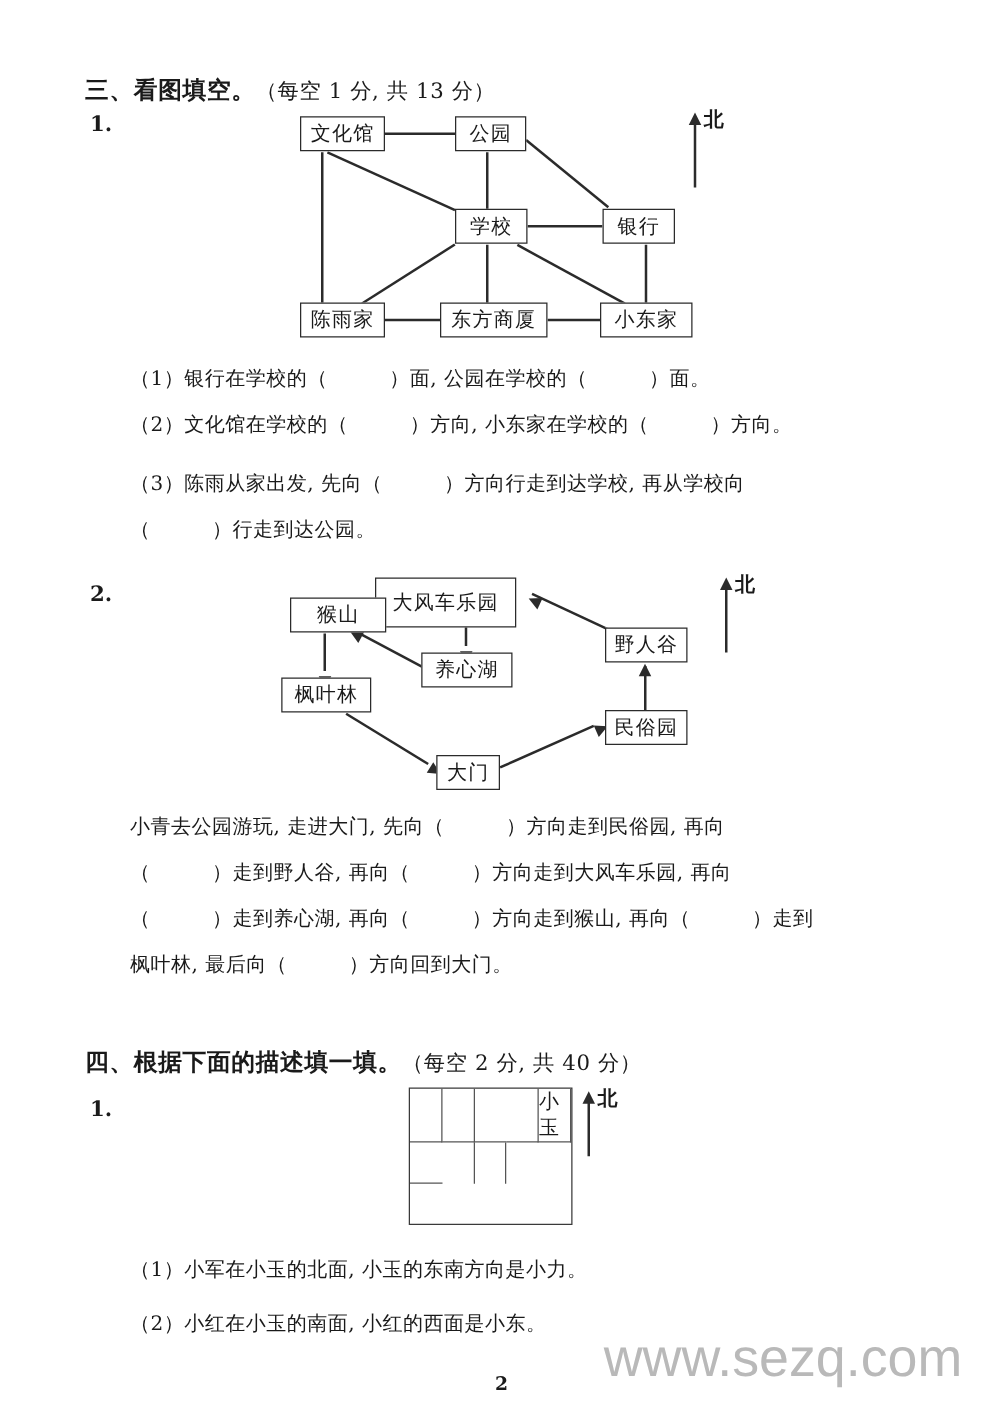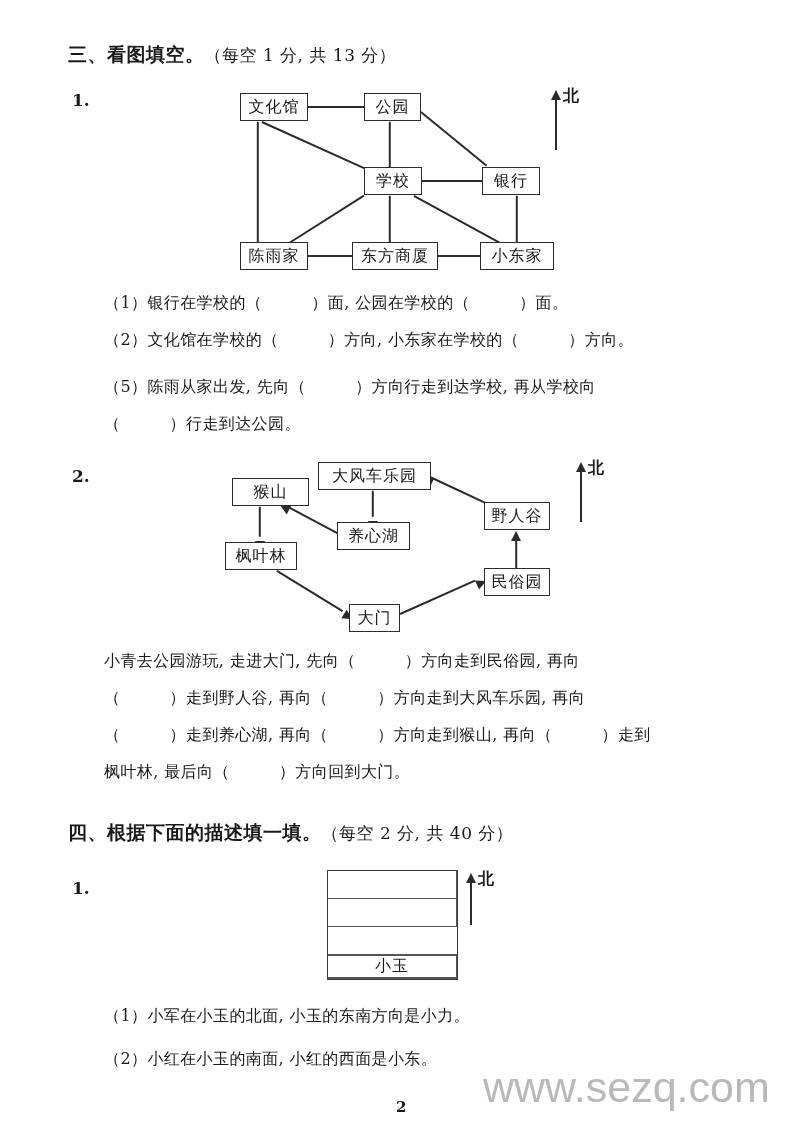--- a/index.html
+++ b/index.html
@@ -22,20 +22,21 @@
     height: 1131px;
   }
 
   
   .section-heading {
     position: absolute;
     font-size: 19px;
     font-weight: bold;
     letter-spacing: 0.5px;
     white-space: nowrap;
+    margin-top: 17px;
   }
   .section-heading .paren {
     font-weight: normal;
     font-size: 17px;
   }
 
   
   .item-number {
     position: absolute;
     font-size: 17px;
@@ -118,21 +119,21 @@
     letter-spacing: 1px;
   }
 
   
   .grid3 {
     position: absolute;
     border: 1.8px solid #3a3a3a;
     box-sizing: border-box;
     background: #ffffff;
     display: grid;
-    grid-template-columns: repeat(1, 1fr);
+    grid-template-columns: repeat(5, 1fr);
     grid-template-rows: repeat(3, 1fr);
   }
   .grid3 .cell {
     border-right: 1.3px solid #555;
     border-bottom: 1.3px solid #555;
     box-sizing: border-box;
     display: flex;
     align-items: center;
     justify-content: center;
     font-size: 16px;
@@ -221,21 +222,21 @@
 
     <div class="north" style="left:549px; top:90px; width:50px; height:62px;">
       <div class="head"></div>
       <div class="shaft"></div>
       <div class="label">北</div>
     </div>
   </div>
 
   <div class="qline" style="left:104px; top:293px;">（1）银行在学校的（　　　）面, 公园在学校的（　　　）面。</div>
   <div class="qline" style="left:104px; top:330px;">（2）文化馆在学校的（　　　）方向, 小东家在学校的（　　　）方向。</div>
-  <div class="qline" style="left:104px; top:377px;">（5）陈雨从家出发, 先向（　　　）方向行走到达学校, 再从学校向</div>
+  <div class="qline" style="left:104px; top:377px;">（3）陈雨从家出发, 先向（　　　）方向行走到达学校, 再从学校向</div>
   <div class="qline" style="left:104px; top:414px;">（　　　）行走到达公园。</div>
 
   <div class="item-number" style="left:72px; top:466px;">2.</div>
 
   <div class="diagram" style="left:0px; top:0px; width:800px; height:660px;">
 
     <div class="edge" style="left:373px; top:490px; width:26px; transform:rotate(90deg);"></div>
     <div class="arrowhead" style="left:373px; top:516px; transform:rotate(90deg);"></div>
 
     <div class="edge" style="left:340px; top:534px; width:66px; transform:rotate(208deg);"></div>
@@ -249,21 +250,21 @@
 
     <div class="edge" style="left:400px; top:613px; width:82px; transform:rotate(-24deg);"></div>
     <div class="arrowhead" style="left:477px; top:580px; transform:rotate(-24deg);"></div>
 
     <div class="edge" style="left:516px; top:568px; width:36px; transform:rotate(-90deg);"></div>
     <div class="arrowhead" style="left:516px; top:536px; transform:rotate(-90deg);"></div>
 
     <div class="edge" style="left:489px; top:504px; width:70px; transform:rotate(205deg);"></div>
     <div class="arrowhead" style="left:432px; top:478px; transform:rotate(205deg);"></div>
 
-    <div class="node" style="left:318px; top:462px; width:113px; height:28px;font-family:Liberation Serif, serif;">
+    <div class="node" style="left:300px; top:462px; width:113px; height:40px;font-family:Liberation Serif, serif;">
       <span>大风车乐园</span>
     </div>
     <div class="node" style="left:232px; top:478px; width:77px; height:28px;">
       <span>猴山</span>
     </div>
     <div class="node" style="left:337px; top:522px; width:73px; height:28px;">
       <span>养心湖</span>
     </div>
     <div class="node" style="left:225px; top:542px; width:72px; height:28px;">
       <span>枫叶林</span>

